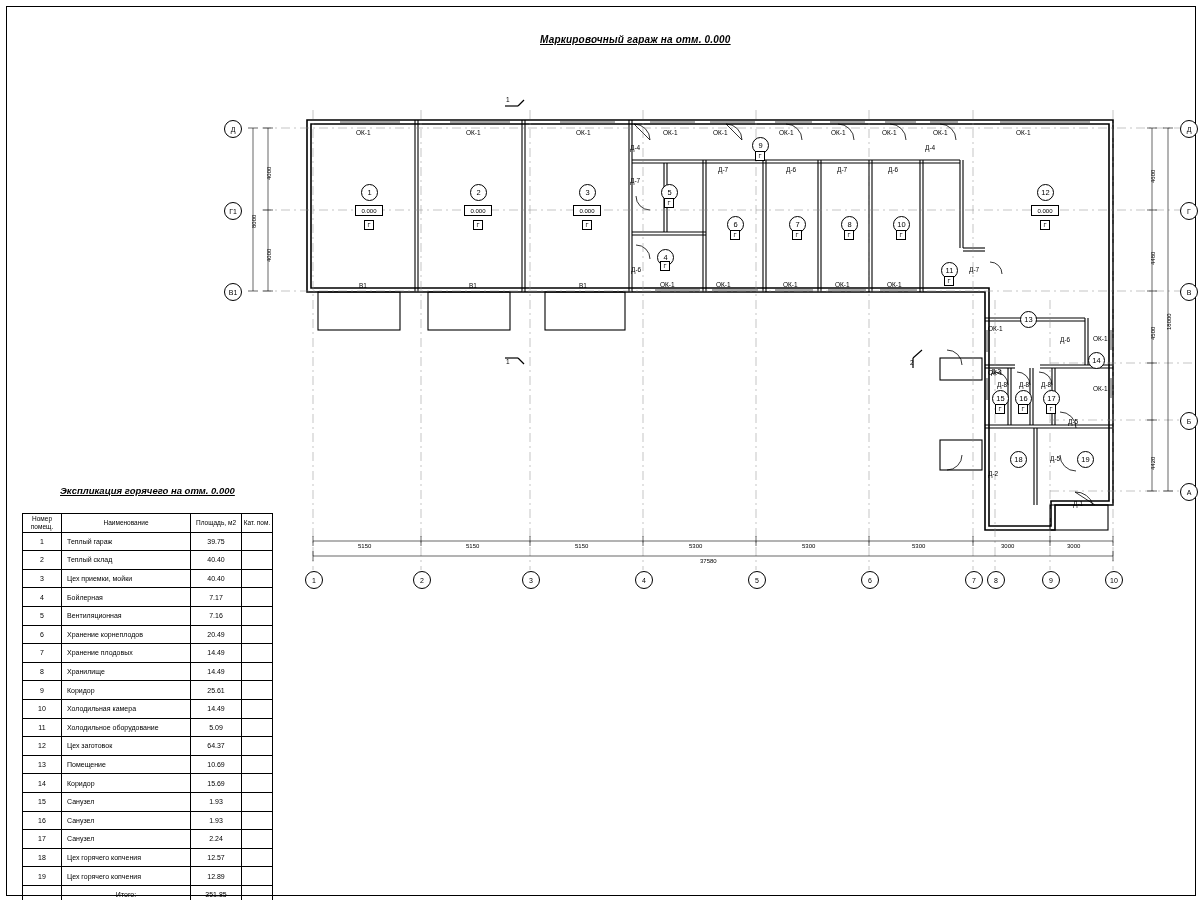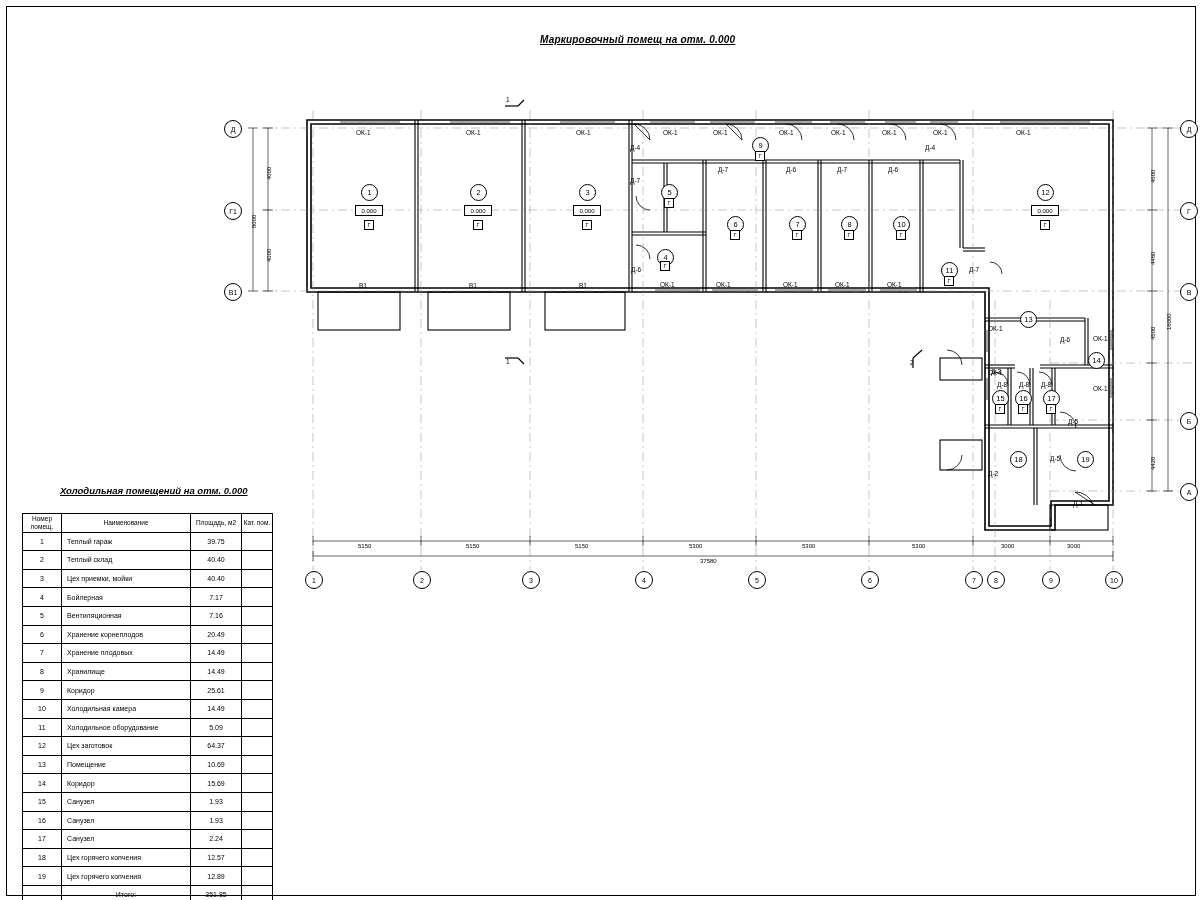--- a/index.html
+++ b/index.html
@@ -31,22 +31,22 @@
   .lvl{width:26px;height:9px;}
   .flg{width:8px;height:8px;font-size:5.5px;}
   .vrot{position:absolute;font-size:6px;transform:rotate(-90deg);transform-origin:left top;white-space:nowrap;}
 </style>
 </head>
 <body>
 
 <div class="sheet">
   <div class="frame"></div>
 
-  <div class="title"><u>Маркировочный помещ на отм. 0.000</u></div>
-  <div class="expl-title"><u>Холодильная помещений на отм. 0.000</u></div>
+  <div class="title"><u>Маркировочный гараж на отм. 0.000</u></div>
+  <div class="expl-title"><u>Экспликация горячего на отм. 0.000</u></div>
 
   <table class="expl">
     <thead>
       <tr>
         <th class="c-num"><span>Номер помещ.</span></th>
         <th class="c-name"><span>Наименование</span></th>
         <th class="c-area"><span>Площадь, м2</span></th>
         <th class="c-cat"><span>Кат. пом.</span></th>
       </tr>
     </thead>

